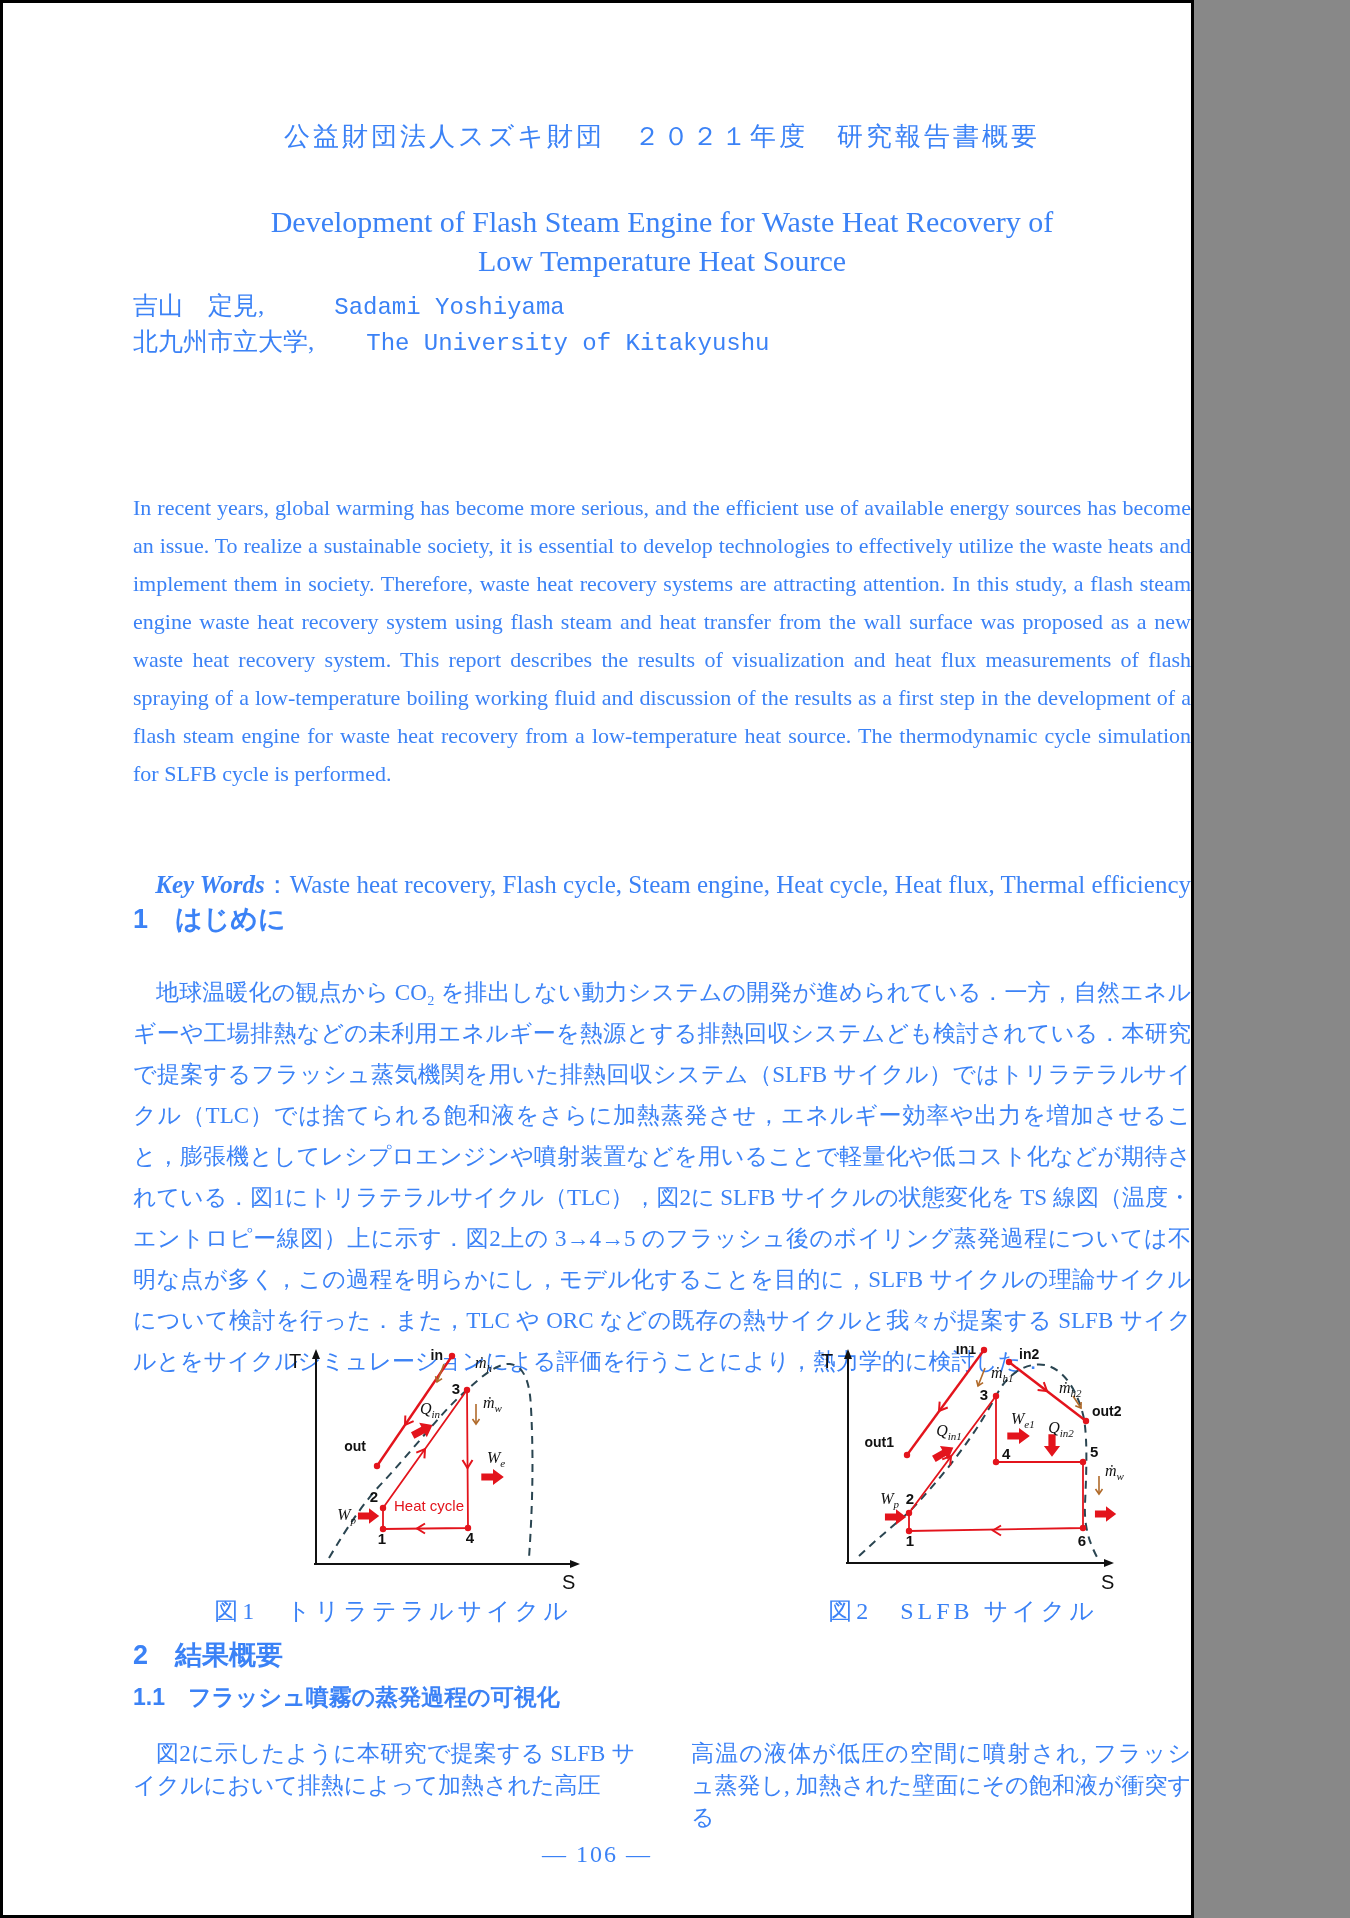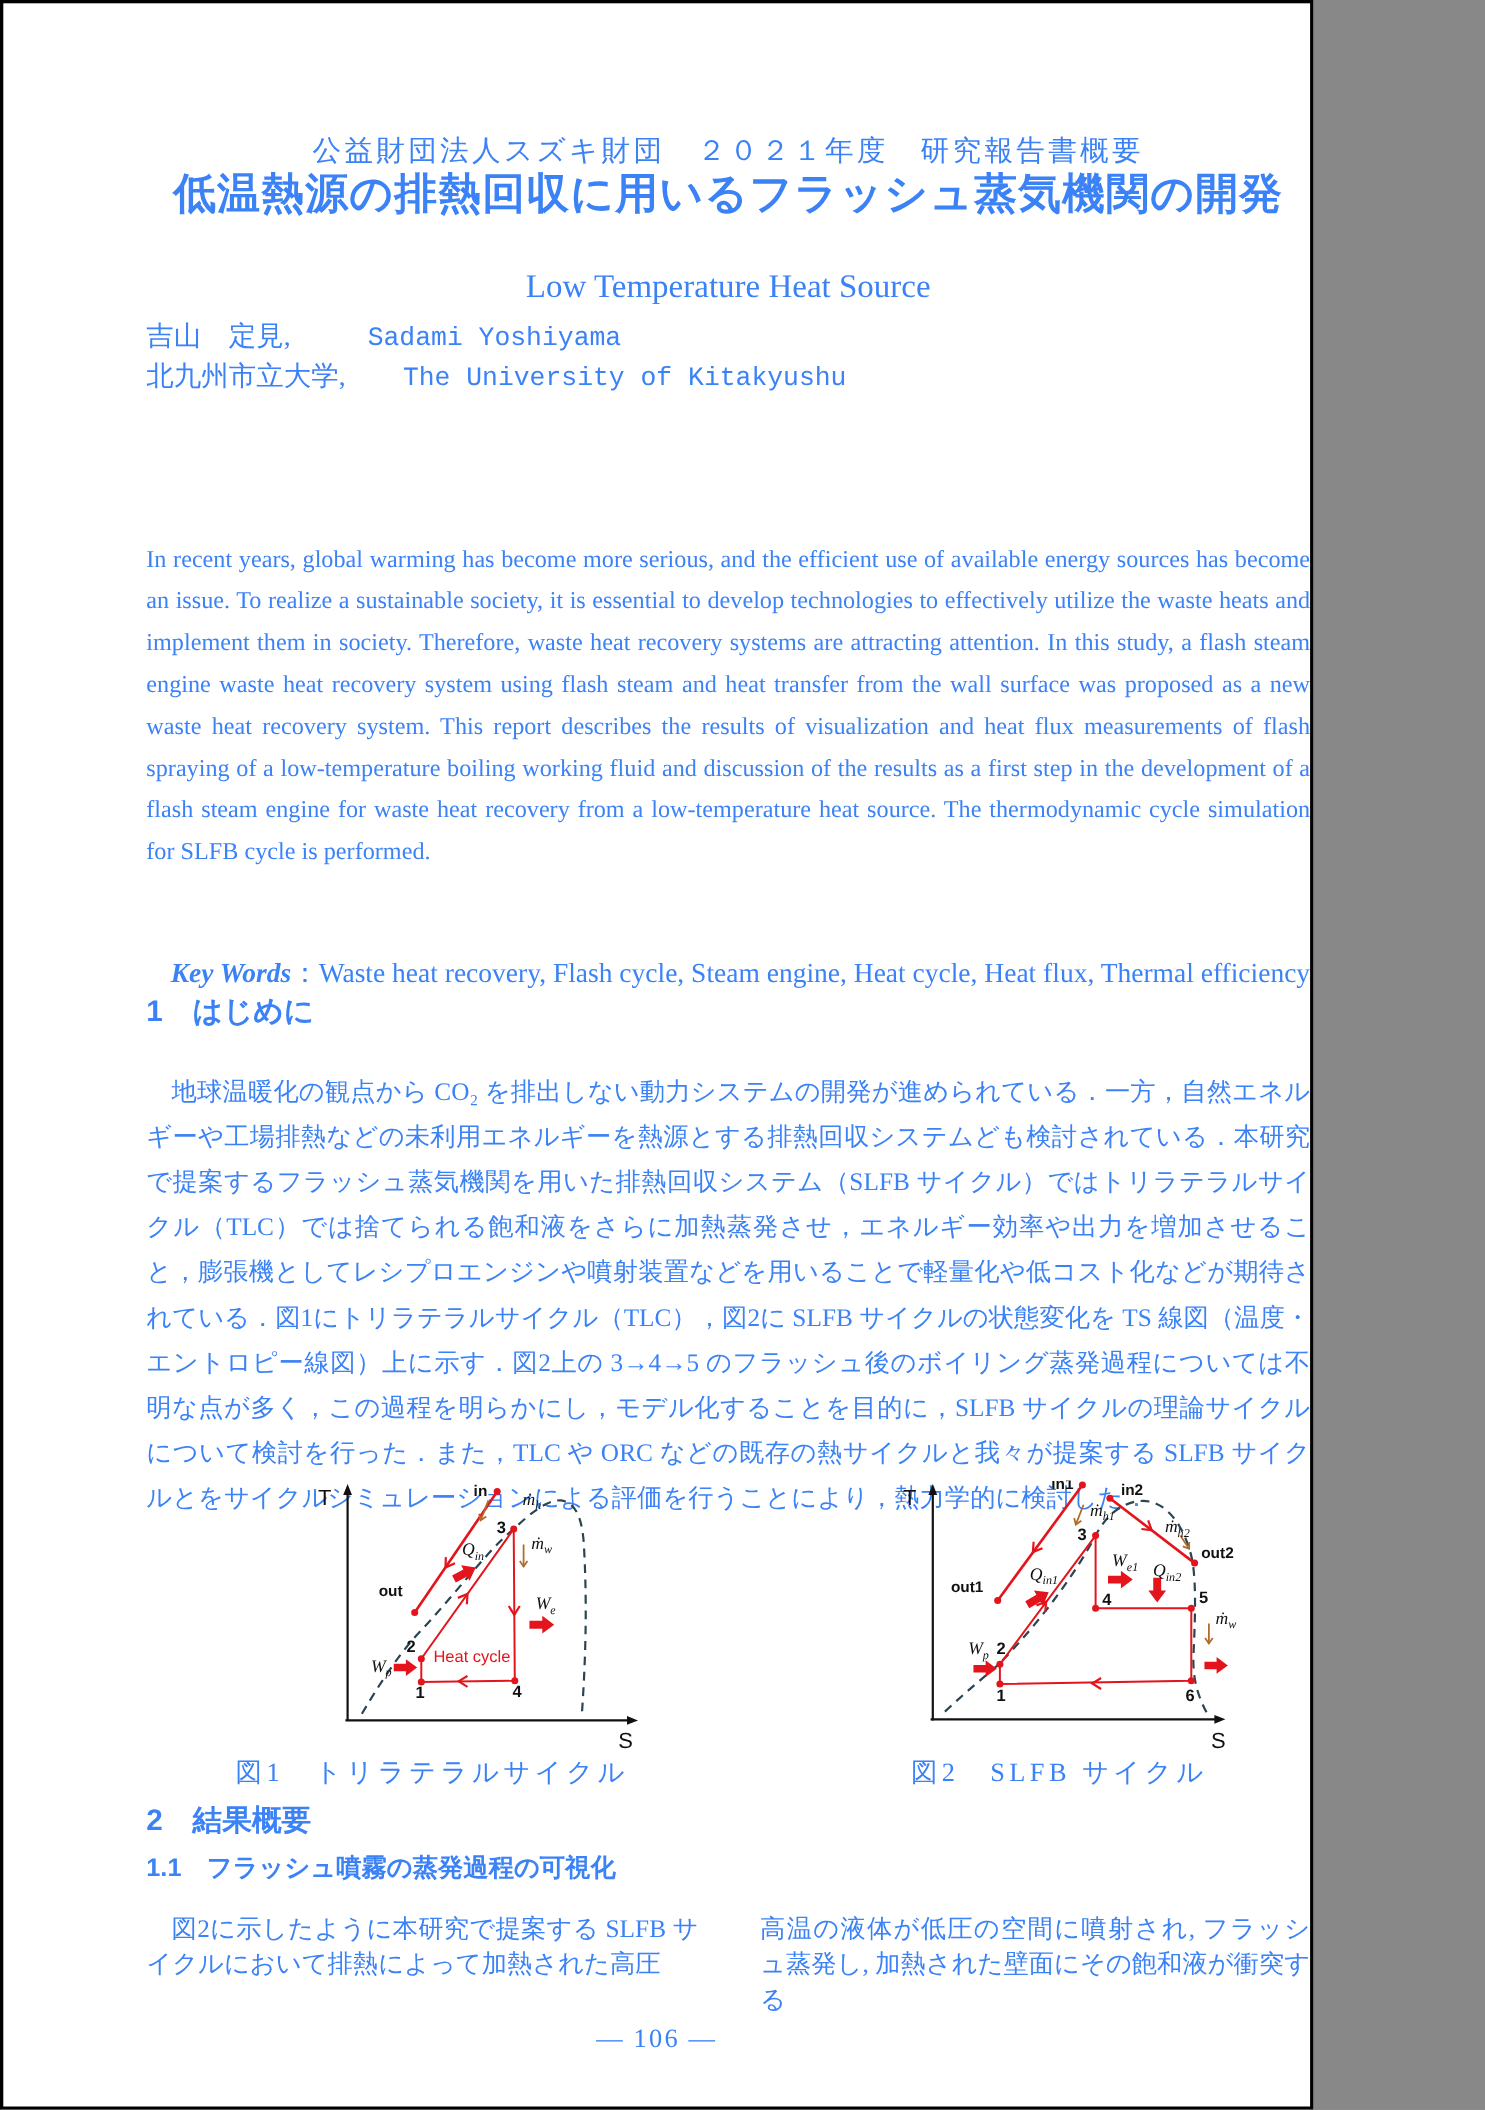--- a/index.html
+++ b/index.html
@@ -60,21 +60,21 @@
   .oarr{stroke:#b06a2a;stroke-width:1.6;fill:none;}
   .blk{fill:#e3141c;}
   .dot{fill:#e3141c;}
 </style>
 </head>
 <body>
 
 <div class="page">
 
   <div class="abs org-line center gothic">公益財団法人スズキ財団　２０２１年度　研究報告書概要</div>
-  <h1 class="abs title-jp center gothic">低温熱源の排熱回収に用いるフラッシュ蒸気機関の開発</h1>
+  <div class="abs title-en t-en1 center mincho">Development of Flash Steam Engine for Waste Heat Recovery of</div>
   <div class="abs title-en t-en2 center mincho">Low Temperature Heat Source</div>
 
   <div class="abs affil-line">
     <span class="mincho">北九州市立大学,</span><span class="mono gap-md">The University of Kitakyushu</span>
   </div>
   <div class="abs author-line">
     <span class="mincho">吉山　定見,</span><span class="mono gap-lg">Sadami Yoshiyama</span>
   </div>
 
   <p class="abs abstract mincho">In recent years, global warming has become more serious, and the efficient use of available energy sources has become an issue. To realize a sustainable society, it is essential to develop technologies to effectively utilize the waste heats and implement them in society. Therefore, waste heat recovery systems are attracting attention. In this study, a flash steam engine waste heat recovery system using flash steam and heat transfer from the wall surface was proposed as a new waste heat recovery system. This report describes the results of visualization and heat flux measurements of flash spraying of a low-temperature boiling working fluid and discussion of the results as a first step in the development of a flash steam engine for waste heat recovery from a low-temperature heat source. The thermodynamic cycle simulation for SLFB cycle is performed.</p>

